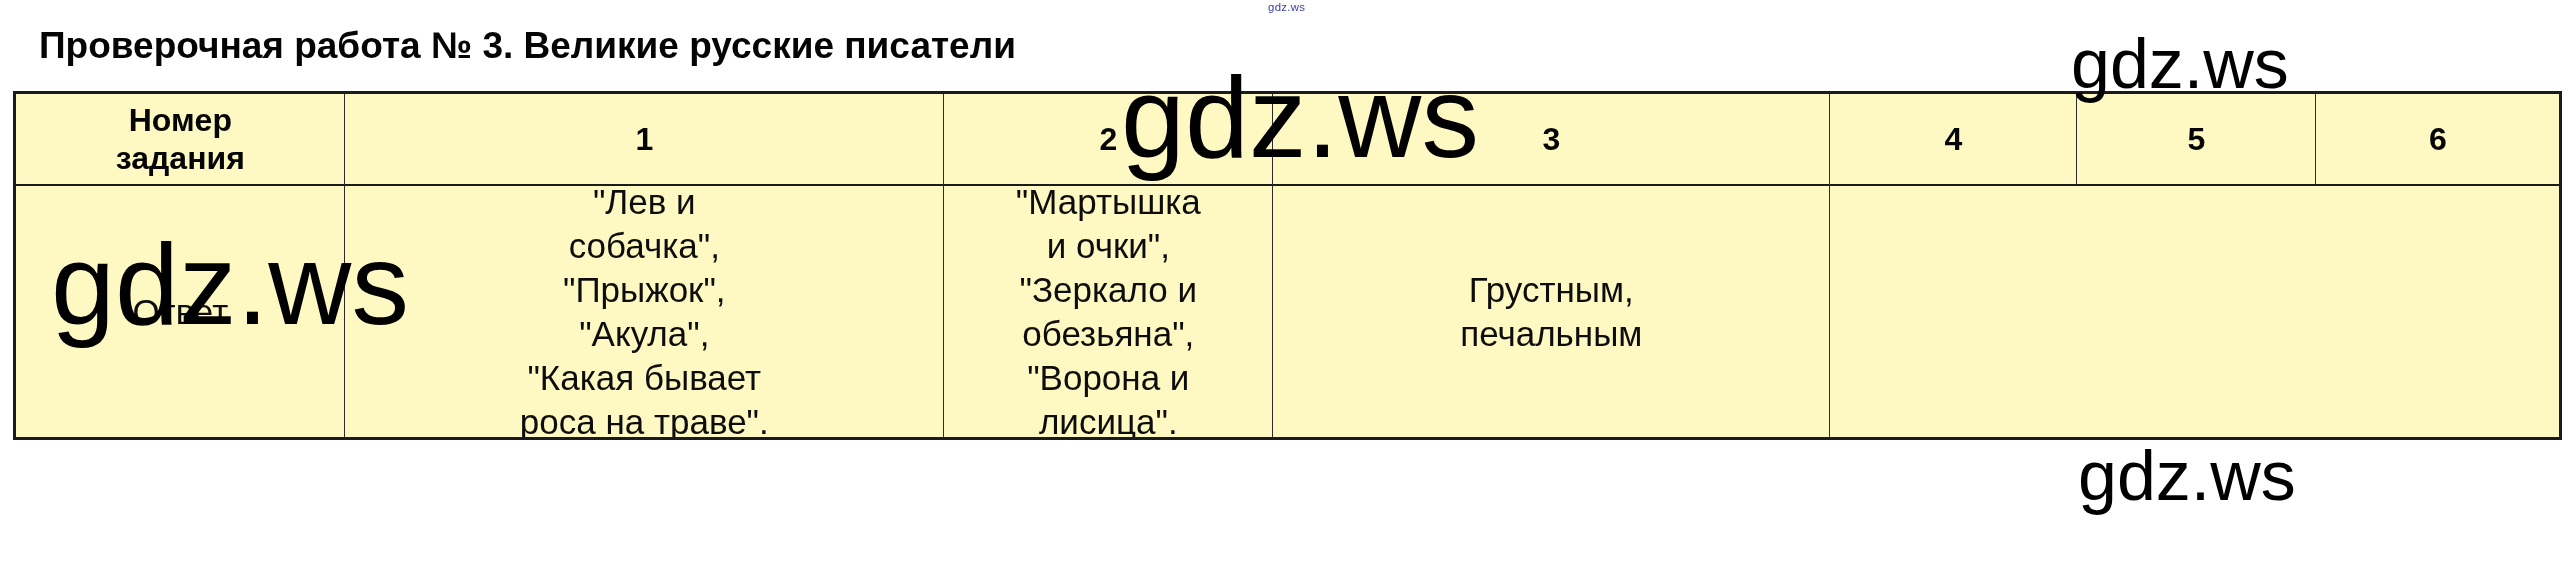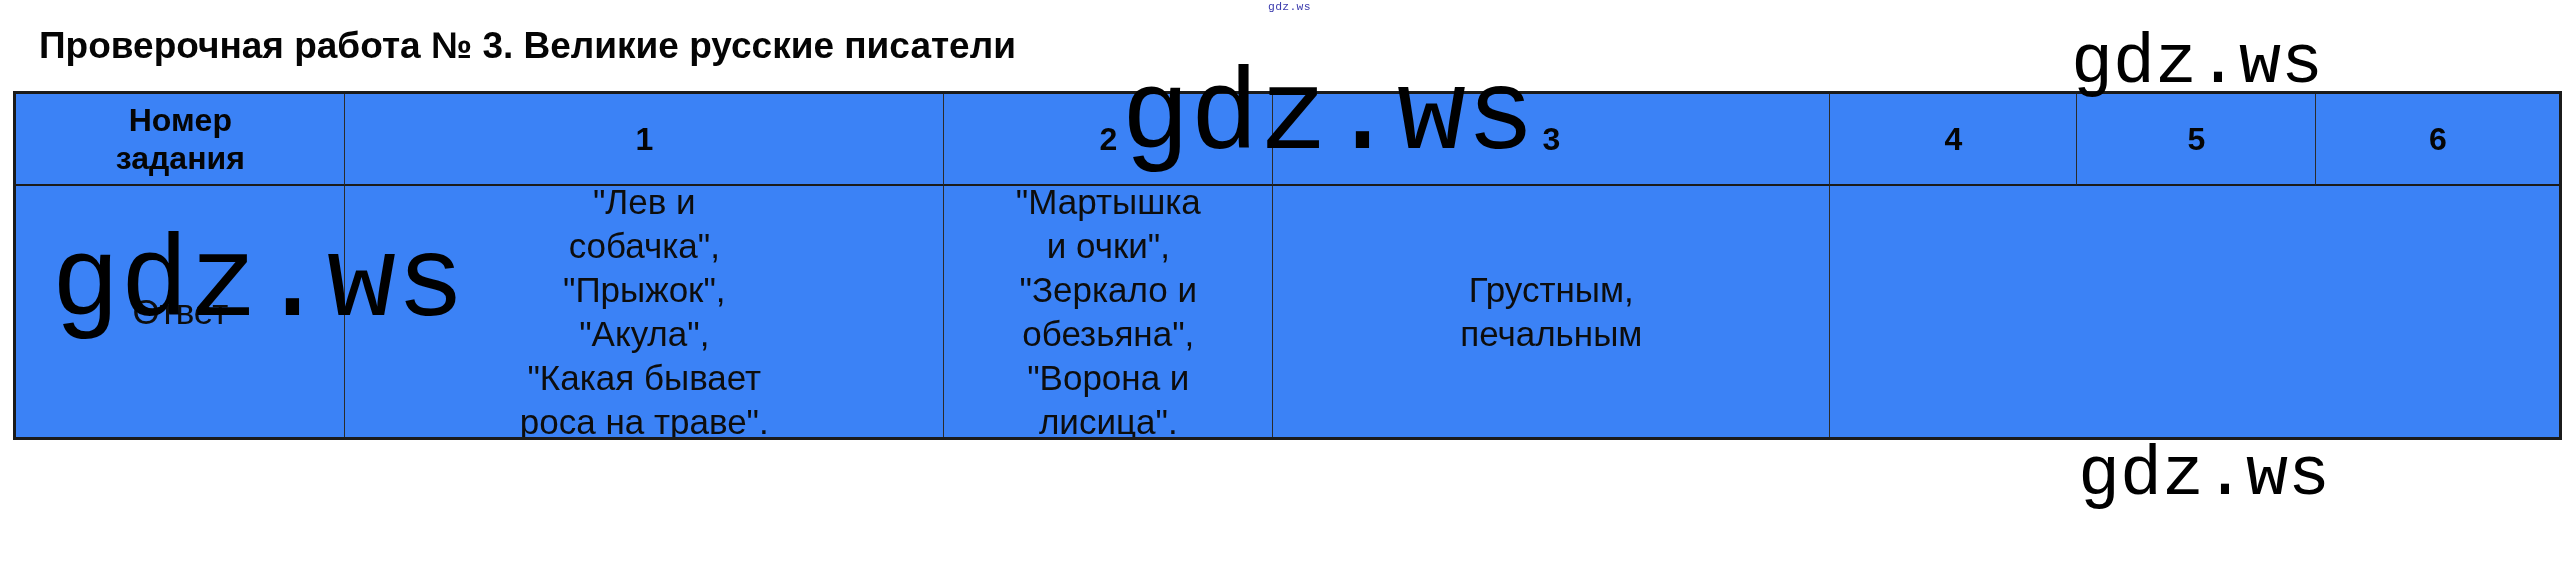--- a/index.html
+++ b/index.html
@@ -30,21 +30,21 @@
     position: absolute;
     left: 13.3px;
     top: 91px;
     width: 2549px;
     height: 349px;
     box-sizing: border-box;
     border: 3.2px solid #1b1b1b;
     display: grid;
     grid-template-columns: 329px 599px 329px 557px 247px 239px auto;
     grid-template-rows: 92px 1fr;
-    background: #3b82f6;
+    background: #fef9c3;
   }
   .cell {
     box-sizing: border-box;
     display: flex;
     align-items: center;
     justify-content: center;
     text-align: center;
     white-space: pre-line;
     font-size: 35px;
     line-height: 44px;
@@ -61,21 +61,21 @@
     font-size: 32px;
     line-height: 38px;
     border-bottom: 2.5px solid #1b1b1b;
     color: #050505;
   }
   .watermark {
     position: absolute;
     line-height: 1;
     white-space: nowrap;
     color: #000000;
-    font-family: Liberation Mono, monospace;
+    font-family: Liberation Sans, sans-serif;
   }
   .wm-left        { left: 51px;   top: 227px; font-size: 115px; }
   .wm-header      { left: 1121px; top: 60px;  font-size: 115px; }
   .wm-top-right   { left: 2071px; top: 29px;  font-size: 70px; }
   .wm-bottom-right{ left: 2078px; top: 441px; font-size: 70px; }
   .wm-small-blue  { left: 1268px; top: 1.9px;   font-size: 11.4px; letter-spacing: 0.3px; }
 </style>
 </head>
 <body>
 

